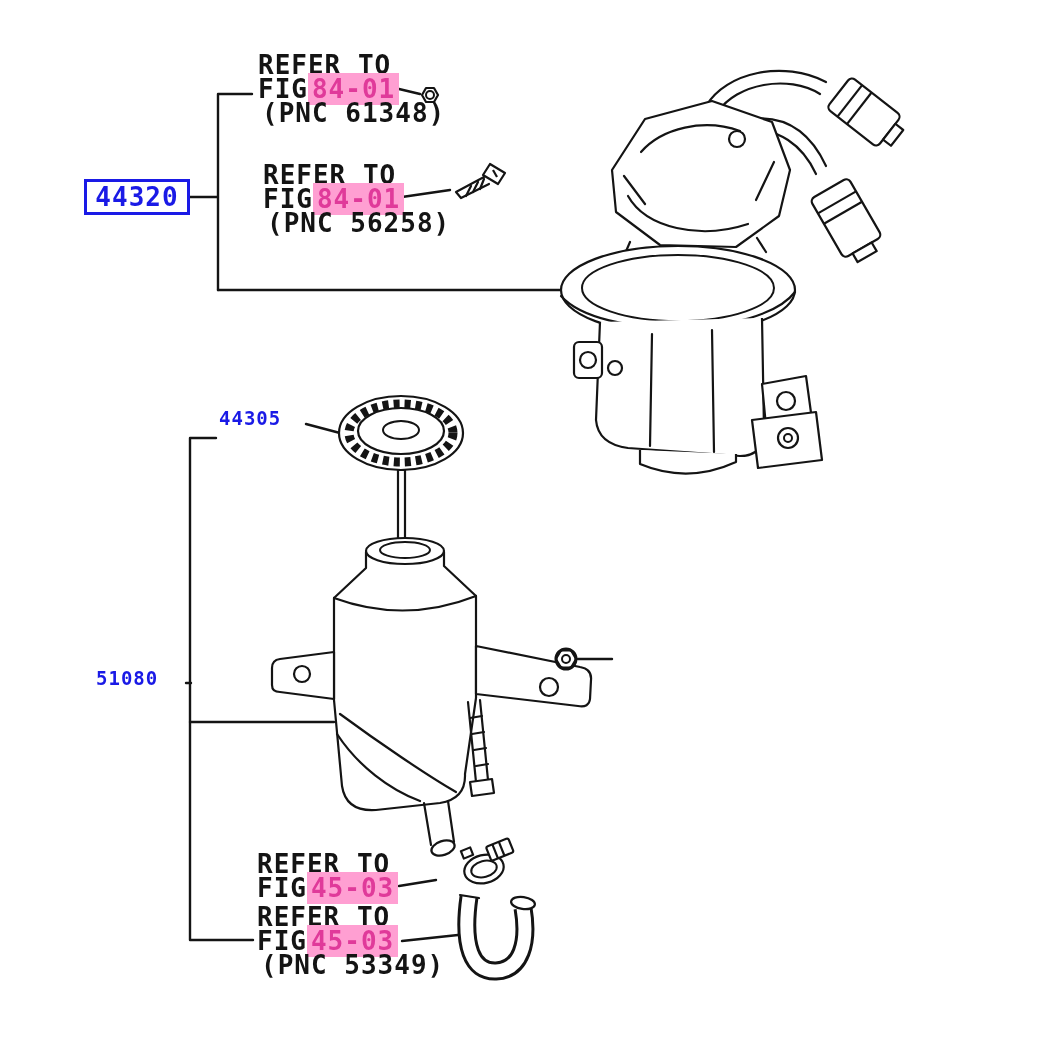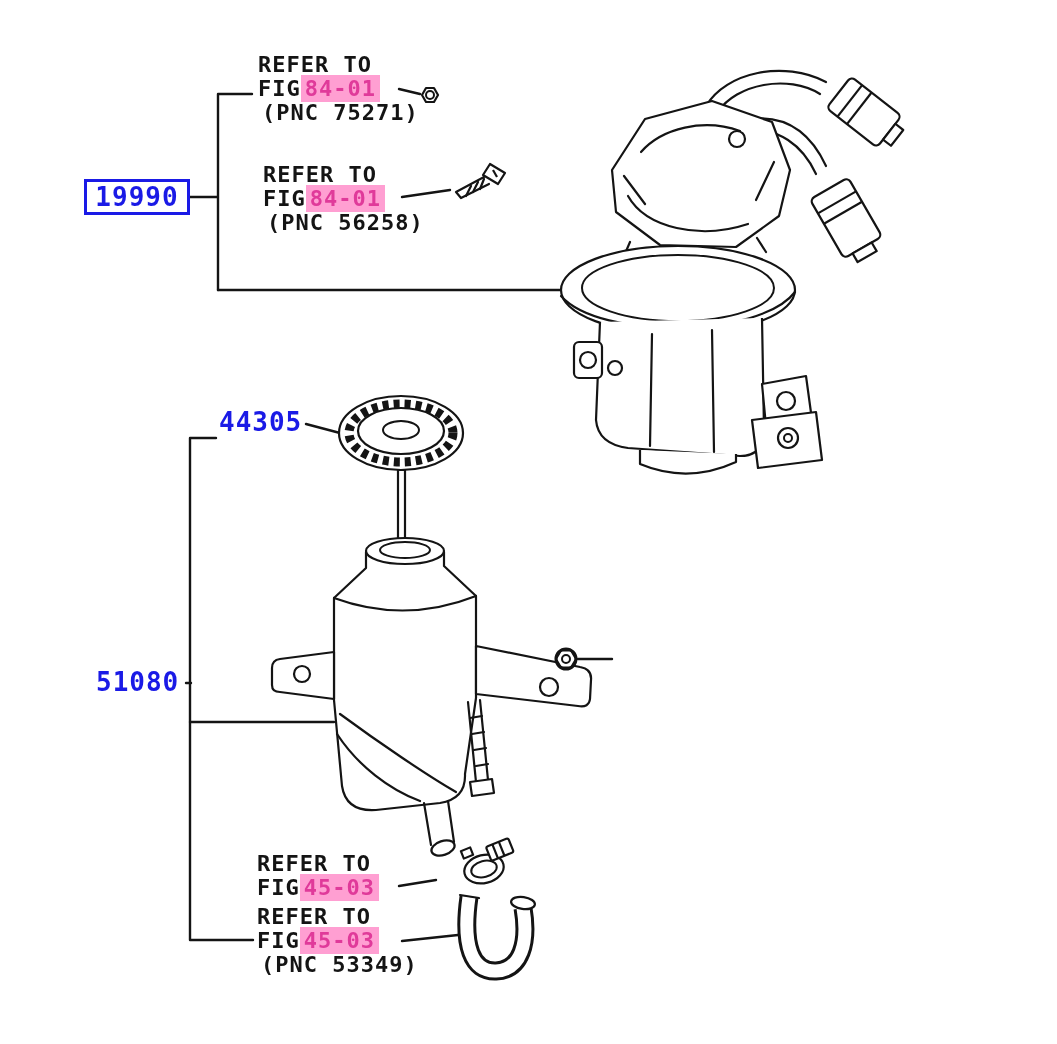--- a/index.html
+++ b/index.html
@@ -24,41 +24,41 @@
   .nf  { stroke: var(--ink, #111); stroke-width: 2;   fill: none; }
   .hl  { stroke: var(--ink, #111); stroke-width: 2.2; }
   .knurl { fill: none; stroke: var(--ink, #111); stroke-width: 9; stroke-dasharray: 6 5; }
   .tube-outer { stroke: var(--ink, #111); stroke-width: 19; fill: none; stroke-linecap: butt; }
   .tube-inner { stroke: #ffffff;          stroke-width: 13; fill: none; stroke-linecap: butt; }
 
   
   .label {
     position: absolute;
     color: var(--label-blue, #1a1ae6);
-    font-size: 26px;
+    font-size: 19px;
     letter-spacing: 1px;
     white-space: nowrap;
     cursor: pointer;
     line-height: 1;
   }
   .part-box {
     position: absolute;
     left: 84px; top: 179px;
     width: 106px; height: 36px;
     border: 3px solid var(--label-blue, #1a1ae6);
     color: var(--label-blue, #1a1ae6);
     font-size: 26px;
     letter-spacing: 1px;
     display: flex; align-items: center; justify-content: center;
     cursor: pointer;
     background: #ffffff;
   }
   .ref {
     position: absolute;
-    font-size: 22px;
+    font-size: 26px;
     line-height: 24px;
     letter-spacing: 1px;
     white-space: nowrap;
     color: var(--ink, #111111);
   }
   .ref .pnc { padding-left: 4px; }
   .fig-hl {
     background: var(--highlight-bg, #ff9fd2);
     color: var(--highlight-text, #e03a9a);
     padding: 1px 4px;
@@ -193,29 +193,29 @@
       <path class="s2" d="M478,182 L473,192 M471,186 L466,196 M484,179 L480,189"></path>
     </g>
     <g>
       <circle class="wf2" cx="566" cy="659" r="10"></circle>
       <polygon class="nf" points="576,659 571,650.5 561,650.5 556,659 561,667.5 571,667.5"></polygon>
       <circle class="nf" cx="566" cy="659" r="4"></circle>
     </g>
   </svg>
 
   <div class="part-box">
-    <span>19990</span>
+    <span>44320</span>
   </div>
 
   <div class="ref" style="left:258px; top:53px;">
     <div>REFER TO</div>
     <div>
       <span>FIG</span><span class="fig-hl">84-01</span>
     </div>
-    <div class="pnc">(PNC 75271)</div>
+    <div class="pnc">(PNC 61348)</div>
   </div>
 
   <div class="ref" style="left:263px; top:163px;">
     <div>REFER TO</div>
     <div>
       <span>FIG</span><span class="fig-hl">84-01</span>
     </div>
     <div class="pnc">(PNC 56258)</div>
   </div>
 

